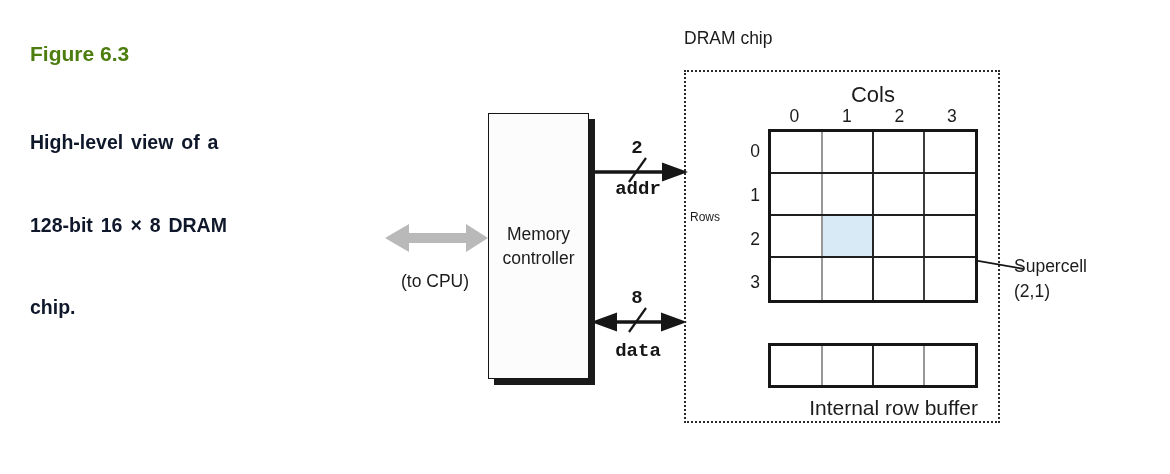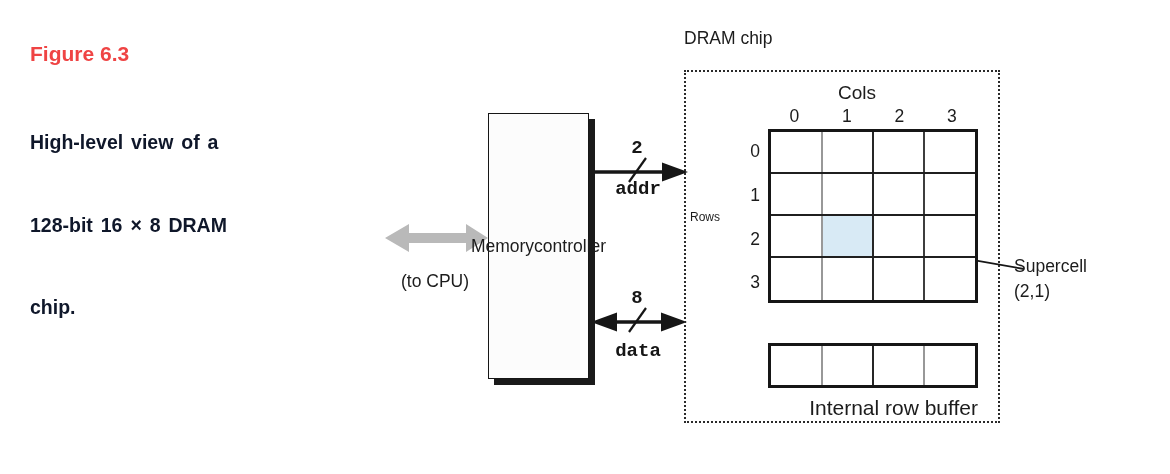--- a/index.html
+++ b/index.html
@@ -27,21 +27,21 @@
     color: #0f172a; line-height: 27.5px;
     word-spacing: 2.5px; white-space: pre;
   }
 
   
   .mc-box {
     left: 488px; top: 113px; width: 101px; height: 266px;
     background: #fcfcfc;
     border: 1.6px solid #161616;
     box-shadow: 6px 6px 0 #1a1a1a;
-    display: flex; flex-direction: row;
+    display: flex; flex-direction: column;
     align-items: center; justify-content: center;
     font-size: 17.5px; line-height: 24px; text-align: center;
   }
 
   .to-cpu-label {
     left: 383px; top: 271px; width: 104px;
     text-align: center; font-size: 17.5px;
   }
 
   
@@ -56,21 +56,21 @@
   .data-num  { left: 622px; top: 287px; }
   .data-name { left: 598px; top: 340px; }
 
   
   .dram-outline {
     left: 684px; top: 70px; width: 316px; height: 353px;
     border: 2.2px dotted #2a2a2a;
   }
   .dram-title { left: 684px; top: 28px; font-size: 17.5px; }
 
-  .cols-label { left: 752px; top: 82px; width: 210px; text-align: center; font-size: 19px; }
+  .cols-label { left: 768px; top: 82px; width: 210px; text-align: center; font-size: 22px; }
   .col-indices {
     left: 768px; top: 106px; width: 210px; height: 20px;
     display: flex; font-size: 17.5px;
   }
   .col-indices span { flex: 1; text-align: center; }
 
   .rows-label { left: 690px; top: 210px; width: 56px; font-size: 12px; }
   .row-index { width: 26px; text-align: right; font-size: 17.5px; }
   .ri-0 { left: 734px; top: 141px; }
   .ri-1 { left: 734px; top: 185px; }
@@ -119,21 +119,21 @@
     position: absolute; left: 0; top: 0;
     width: 1170px; height: 474px;
     pointer-events: none;
   }
 </style>
 </head>
 <body>
 
 <div id="canvas" data-name="figure-6-3-dram-diagram">
 
-  <div class="abs fig-label" data-name="figure-number" style="color: #ef4444;">Figure 6.3</div>
+  <div class="abs fig-label" data-name="figure-number" style="color: #4d7c0f;">Figure 6.3</div>
   <div class="abs fig-caption" data-name="figure-caption">
     <div data-name="caption-line-1">High-level view of a</div>
     <div data-name="caption-line-2">128-bit 16 × 8 DRAM</div>
     <div data-name="caption-line-3">chip.</div>
   </div>
 
   <svg id="arrow-layer" data-name="arrow-layer">
 
     <polygon data-name="cpu-bidirectional-arrow" points="385,238 409,224 409,233 466,233 466,224 488,238 466,252 466,243 409,243 409,252" fill="#b9b9b9"></polygon>
 

